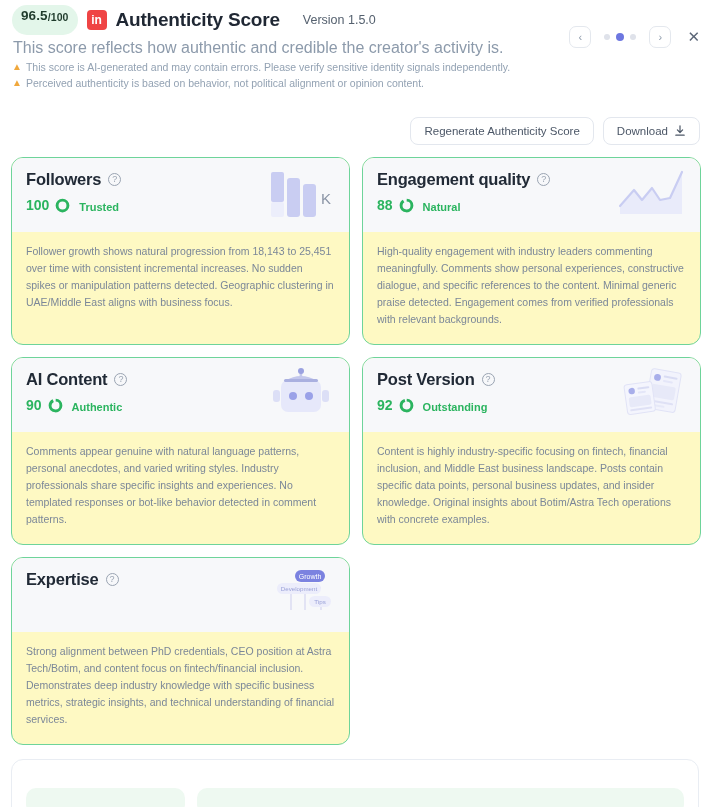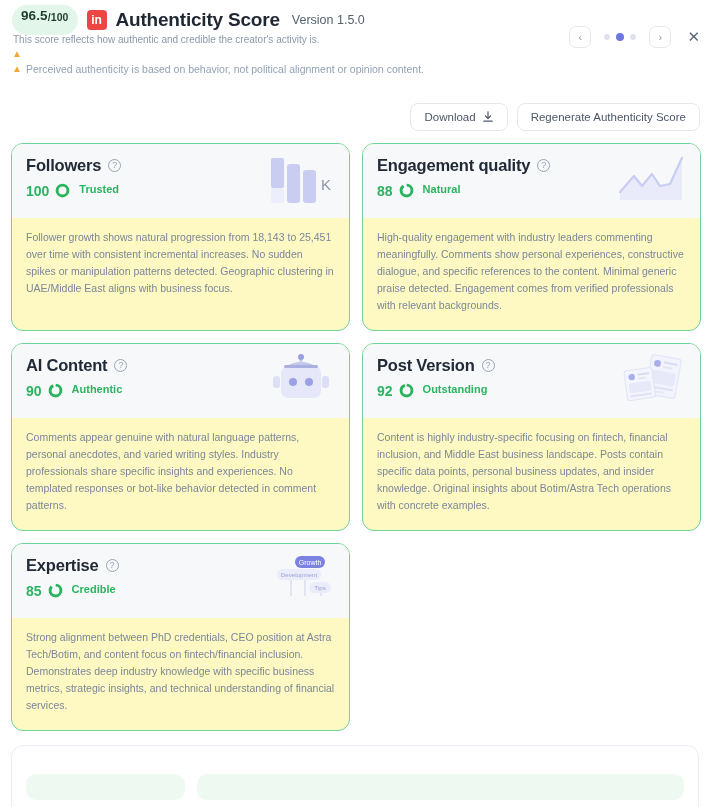--- a/index.html
+++ b/index.html
@@ -19,23 +19,23 @@
     padding: 3px 9px 12px 9px; font-size: 13.5px; font-weight: 700;
     letter-spacing: .1px; display:flex; align-items:flex-end; gap:0px;
   }
   .score-badge .denom { font-size: 10.5px; font-weight: 700; }
   .li-icon {
     width: 20px; height: 20px; border-radius: 4px; background: #ef4444;
     color: #fff; font-size: 12px; font-weight: 700; line-height: 20px;
     text-align: center; font-family: "Liberation Sans", sans-serif;
   }
   .app-title { font-size: 19px; font-weight: 700; color: #1f2733; letter-spacing: -0.2px; }
-  .app-version { font-size: 12.5px; color: #55616f; margin-left: 3px; }
-
-  .sub-line { font-size: 10px; color: #8c9aab; margin-left: 1px; }
+  .app-version { font-size: 12.5px; color: #55616f; margin-left: 14px; }
+
+  .sub-line { font-size: 16px; color: #8c9aab; margin-top: 5px; margin-left: 1px; }
   .warn-line { font-size: 10.5px; color: #93a2b3; margin-top: 4px; display:flex; align-items:center; gap:4px;}
   .warn-ico { color:#f0a83c; font-size: 10px; line-height: 1; }
 
   
   .header-right {
     position: absolute; right: 10px; top: 26px;
     display: flex; align-items: center; gap: 10px;
   }
   .nav-btn {
     width: 22px; height: 22px; border: 1px solid #e4e8ee; border-radius: 7px;
@@ -67,21 +67,21 @@
   .card-head {
     background: #f7f8fa; padding: 12px 14px 12px 14px; position: relative;
     min-height: 74px;
   }
   .card-title-row { display: flex; align-items: center; gap: 7px; }
   .card-title { font-size: 16.5px; font-weight: 700; color: #212a36; letter-spacing: -0.2px; }
   .help-ico {
     width: 13px; height: 13px; border: 1.2px solid #9aa4b2; border-radius: 50%;
     color: #9aa4b2; font-size: 9px; line-height: 11px; text-align: center; cursor: pointer;
   }
-  .score-row { display: flex; align-items: flex-start; gap: 6px; margin-top: 8px; }
+  .score-row { display: flex; align-items: flex-end; gap: 6px; margin-top: 8px; }
   .score-num { font-size: 14px; font-weight: 700; color: #2bb45f; }
   .score-label { font-size: 11px; font-weight: 600; color: #2bb45f; margin-left: 3px; }
   .ring { display:block; }
   .card-icon { position: absolute; right: 12px; top: 8px; width: 72px; height: 54px; }
   .card-body { padding: 11px 14px 16px 14px; font-size: 10.5px; line-height: 1.62; color: #7b8798; }
 
   
   .verdict {
     margin: 14px 11px 0 11px; border: 1px solid #e9edf3; border-radius: 12px;
     background: #fff; padding: 14px 14px 16px 14px;
@@ -104,48 +104,49 @@
         <span>96.5</span>
           <span class="denom">/100</span>
       </div>
       <div class="li-icon">in</div>
       <div class="app-title">Authenticity Score</div>
       <div class="app-version">Version 1.5.0</div>
     </div>
     <div class="sub-line">This score reflects how authentic and credible the creator's activity is.</div>
     <div class="warn-line">
       <span class="warn-ico">▲</span>
+      <span>This score is AI-generated and may contain errors. Please verify sensitive identity signals independently.</span>
     </div>
     <div class="warn-line">
       <span class="warn-ico">▲</span>
       <span>Perceived authenticity is based on behavior, not political alignment or opinion content.</span>
     </div>
   </div>
 
   <div class="header-right">
     <div class="nav-btn">‹</div>
     <div class="dots">
       <div class="dot"></div>
       <div class="dot active"></div>
       <div class="dot"></div>
     </div>
     <div class="nav-btn">›</div>
     <div class="close-btn">✕</div>
   </div>
 
   <div class="actions">
     <div class="btn">
+      <span>Regenerate Authenticity Score</span>
+    </div>
+    <div class="btn">
       <span>Download</span>
       <svg width="12" height="12" viewBox="0 0 16 16">
         <path d="M8 1 v8 M4.5 6.5 L8 10 L11.5 6.5" stroke="#4c5767" stroke-width="1.6" fill="none" stroke-linecap="round" stroke-linejoin="round"></path>
         <path d="M2.5 13.5 h11" stroke="#4c5767" stroke-width="1.8" stroke-linecap="round"></path>
       </svg>
-    </div>
-    <div class="btn">
-      <span>Regenerate Authenticity Score</span>
     </div>
   </div>
 
   <div class="grid">
 
     <div class="card">
       <div class="card-head">
         <div class="card-title-row">
           <span class="card-title">Followers</span>
           <span class="help-ico">?</span>
@@ -260,27 +261,20 @@
       </div>
       <div class="card-body">Content is highly industry-specific focusing on fintech, financial inclusion, and Middle East business landscape. Posts contain specific data points, personal business updates, and insider knowledge. Original insights about Botim/Astra Tech operations with concrete examples.</div>
     </div>
 
     <div class="card">
       <div class="card-head">
         <div class="card-title-row">
           <span class="card-title">Expertise</span>
           <span class="help-ico">?</span>
         </div>
-        <div class="score-row">
-          <span class="score-num">85</span>
-          <svg class="ring" width="15" height="15" viewBox="0 0 36 36">
-            <circle cx="18" cy="18" r="13" fill="none" stroke="#2bb45f" stroke-width="7" stroke-dasharray="69.4 81.7" transform="rotate(-88 18 18)"></circle>
-          </svg>
-          <span class="score-label">Credible</span>
-        </div>
         <div class="card-icon">
           <svg width="72" height="54" viewBox="0 0 72 54">
             <path d="M26 22 V44 M40 18 V44 M56 32 V44" stroke="#dcdef3" stroke-width="1.6" fill="none"></path>
             <path d="M26 22 H56" stroke="#dcdef3" stroke-width="1.6" fill="none"></path>
             <rect x="30" y="4" width="30" height="12" rx="6" fill="#7b82e0"></rect>
             <text x="45" y="13" text-anchor="middle" font-family="Liberation Sans, sans-serif" font-size="7" fill="#ffffff">Growth</text>
             <rect x="12" y="17" width="44" height="11" rx="5.5" fill="#ecedfb"></rect>
             <text x="34" y="25" text-anchor="middle" font-family="Liberation Sans, sans-serif" font-size="6.2" fill="#9aa1d8">Development</text>
             <rect x="44" y="30" width="22" height="11" rx="5.5" fill="#ecedfb"></rect>
             <text x="55" y="38" text-anchor="middle" font-family="Liberation Sans, sans-serif" font-size="6.2" fill="#9aa1d8">Tips</text>

